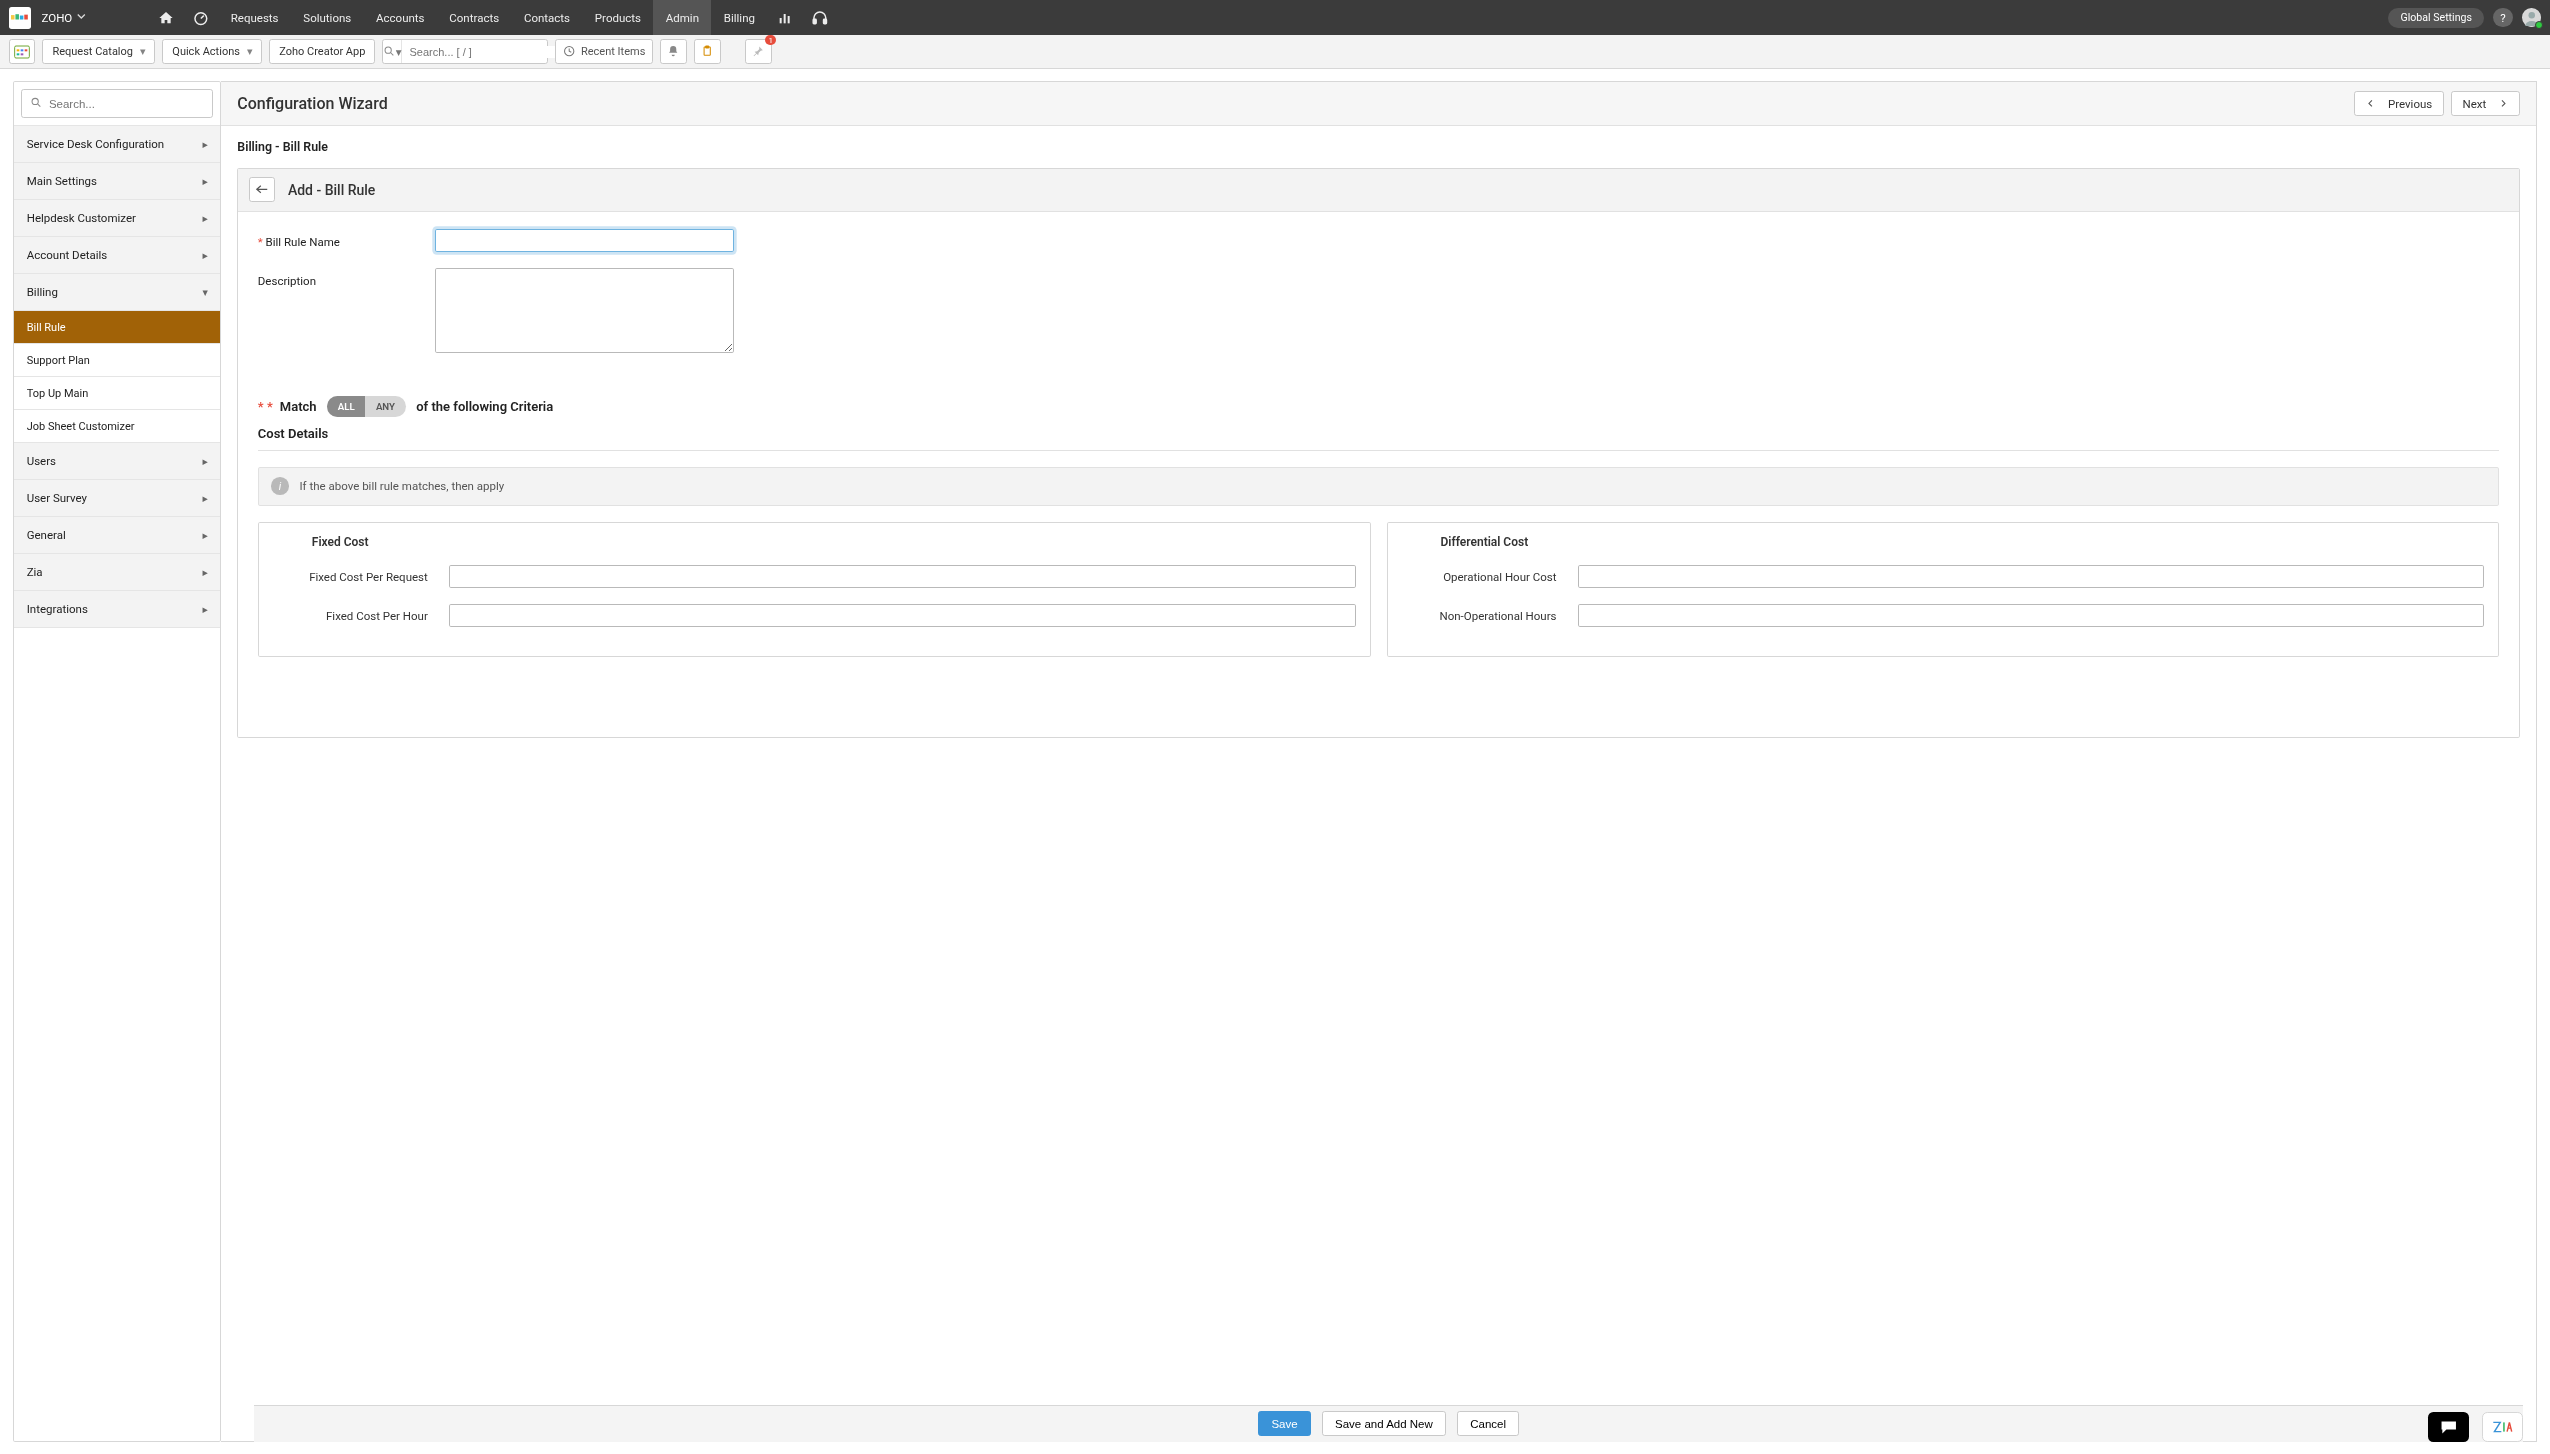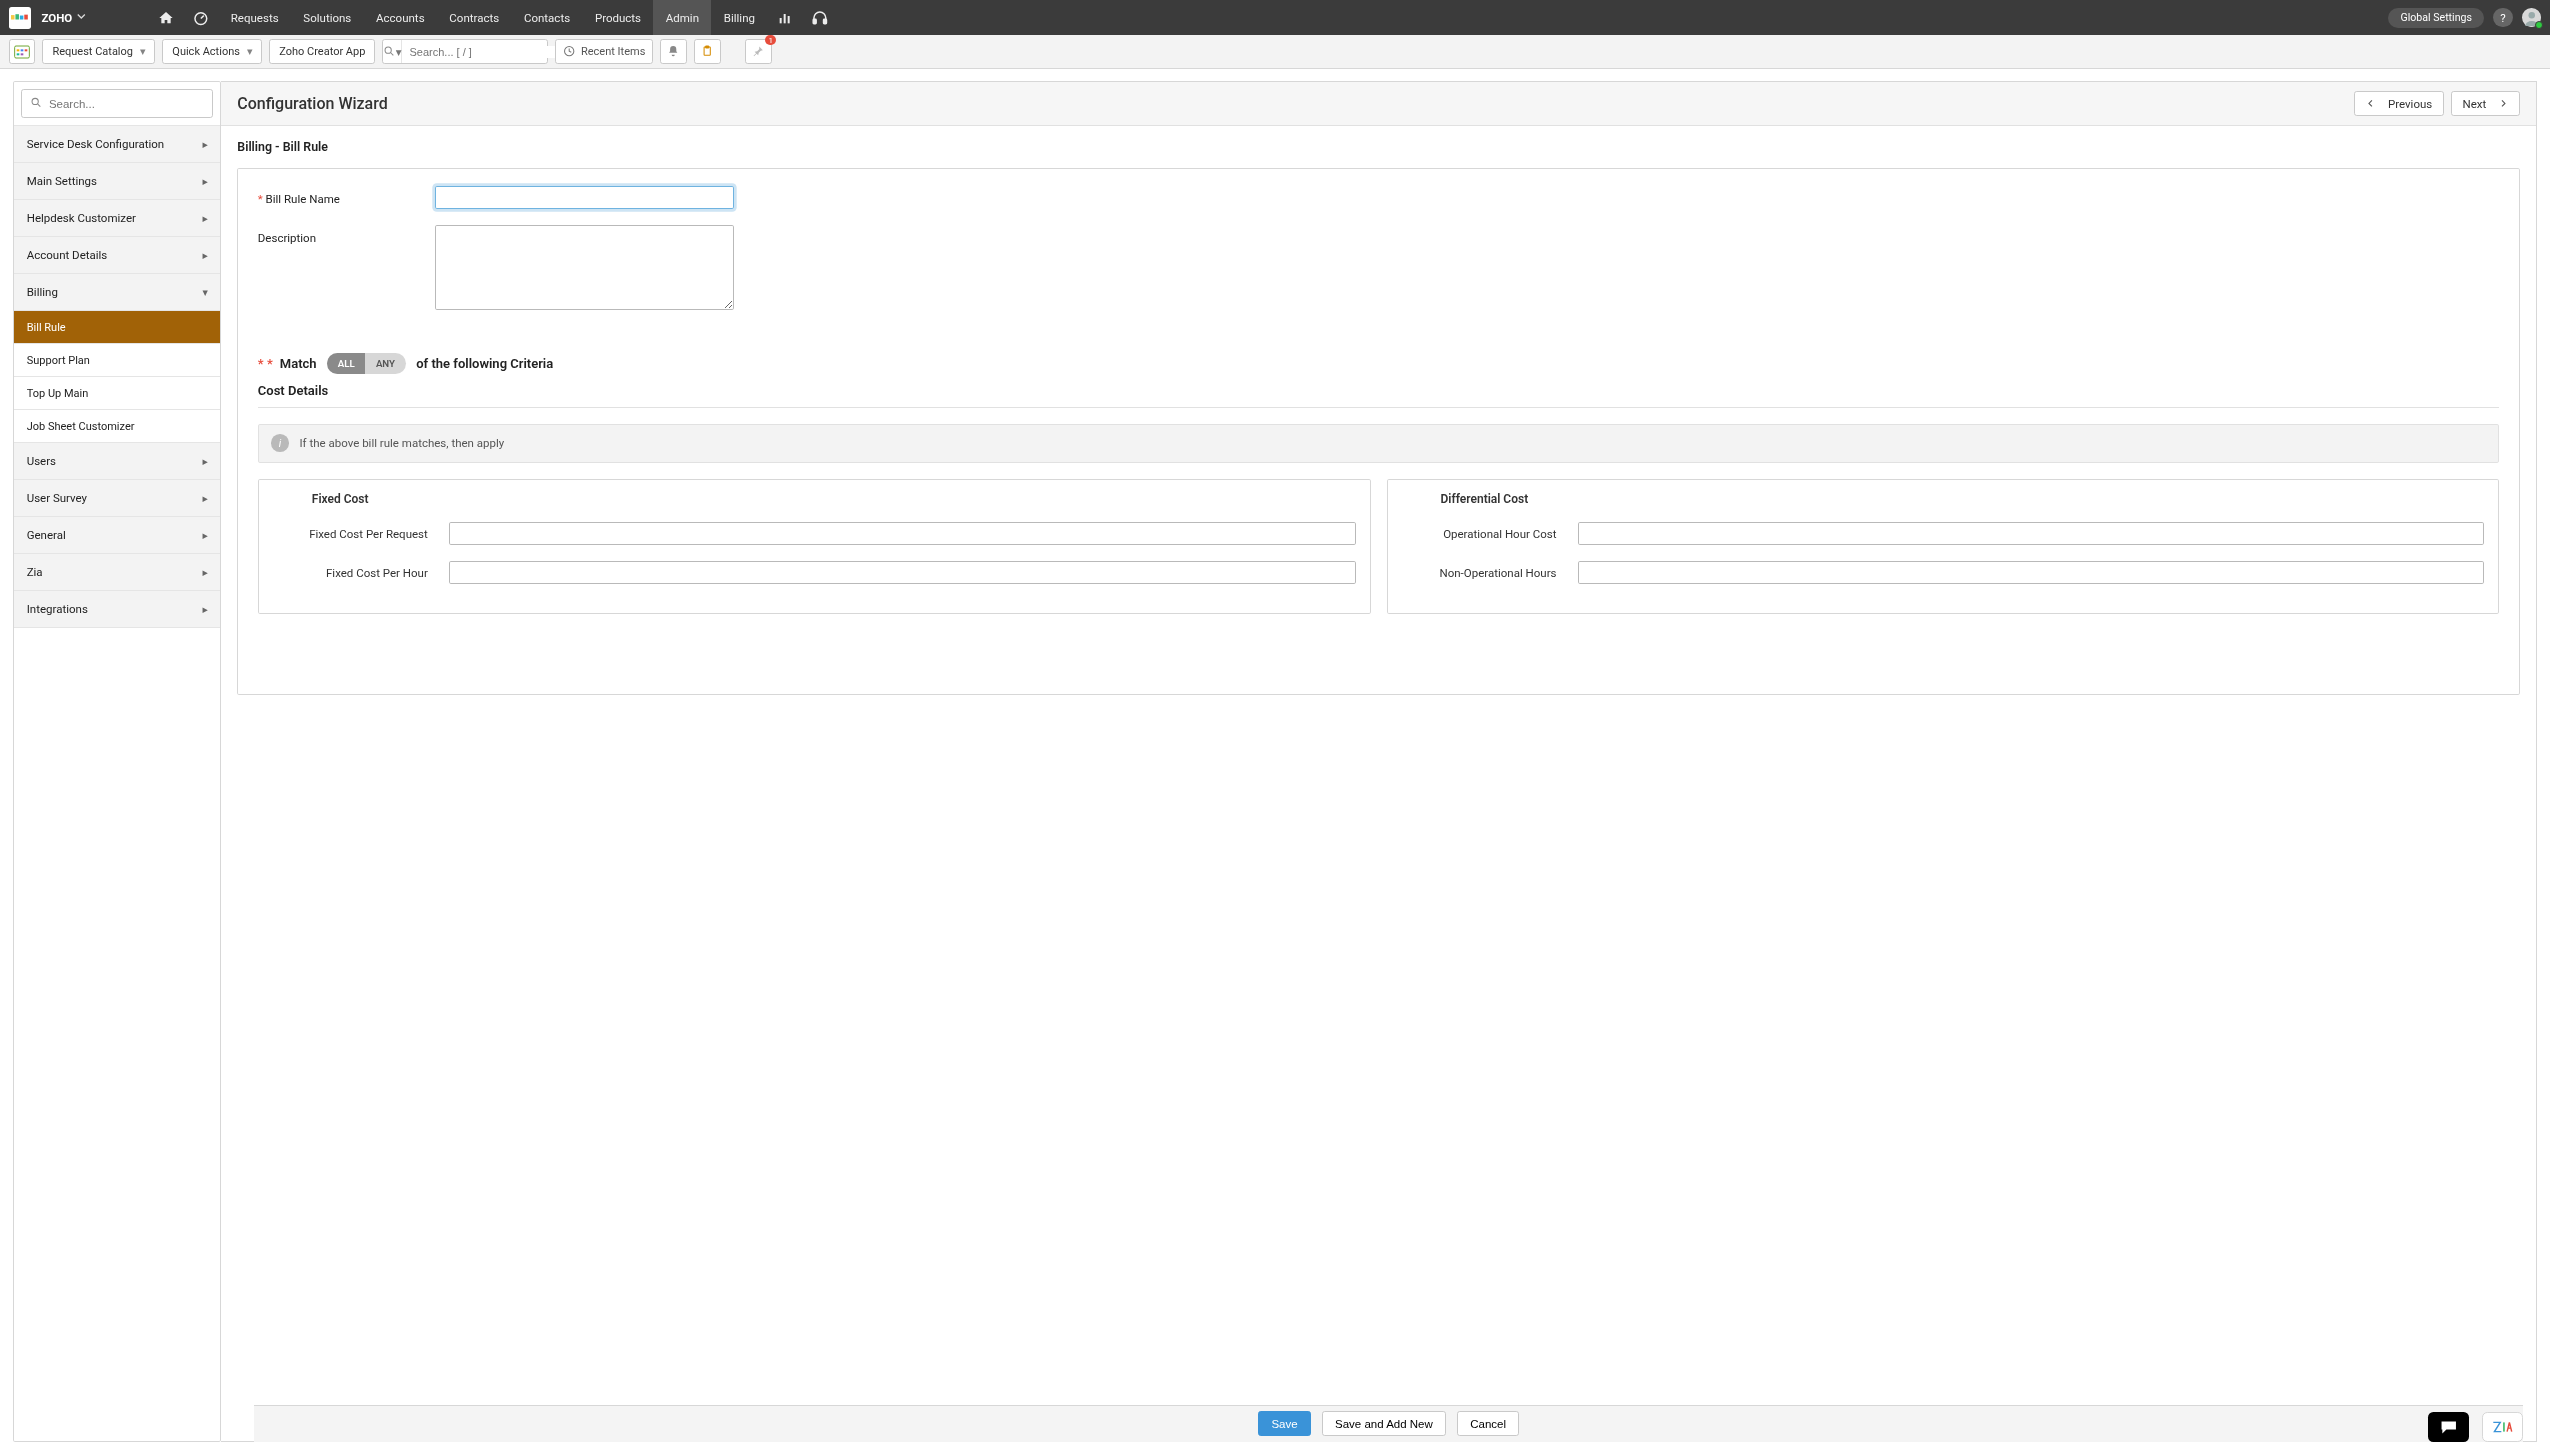--- a/index.html
+++ b/index.html
@@ -3,21 +3,21 @@
 <meta charset="utf-8">
 <style>
   * { box-sizing: border-box; margin: 0; padding: 0; }
   html, body { width: 100%; height: 100%; font-family: -apple-system, Segoe UI, Roboto, Arial, sans-serif; font-size: 11.5px; color: #333; background: #fff; }
   body { overflow: hidden; }
 
   
   .topnav { height: 35px; background: #3b3b3b; display: flex; align-items: center; padding: 0 8.9px; color: #fff; }
   .brand-logo { width: 22px; height: 22px; border-radius: 2.7px; background: #fff; display: inline-flex; align-items: center; justify-content: center; margin-right: 10.6px; }
   .brand-logo svg { width: 17.7px; height: 10.6px;}
-  .brand-name { font-weight: 700; color: #fff; margin-right: 3.5px; }
+  .brand-name { font-weight: 400; color: #fff; margin-right: 3.5px; }
   .brand-caret { opacity: .8; }
   .nav-gap { width: 62px; }
   .nav-icon-btn { width: 35px; height: 35px; display:flex; align-items:center; justify-content:center; color:#ededed; }
   .nav-items { display:flex; height: 35px; }
   .nav-item { padding: 0 12.4px; height: 35px; display:flex; align-items:center; color:#ededed; cursor:pointer; }
   .nav-item.active { background:#555; }
   .nav-right { margin-left:auto; display:flex; align-items:center; gap:8.9px; }
   .global-settings { background:#555; color:#fff; border-radius:14px; padding:3.5px 12.4px; font-size:10.6px; cursor:pointer; }
   .circle-btn { width:19.5px; height:19.5px; border-radius:50%; background:#666; display:flex; align-items:center; justify-content:center; font-size:11.5px; color:#fff; cursor:pointer; }
   .avatar { width:19.5px; height:19.5px; border-radius:50%; background:#ddd; position:relative; }
@@ -320,20 +320,28 @@
               <path d="M4 2 L8 6 L4 10" stroke="#555" stroke-width="1.5" fill="none"></path>
             </svg>
         </div>
       </div>
     </div>
 
     <div class="main-scroll">
       <div class="crumb">Billing -  Bill Rule</div>
 
       <div class="panel">
+        <div class="panel-hdr">
+          <div class="back-btn">
+            <svg width="14" height="10.6" viewBox="0 0 24 16">
+                <path d="M10 2 L3 8 L10 14 M3 8 H21" stroke="#555" stroke-width="2" fill="none"></path>
+              </svg>
+          </div>
+          <span class="panel-title">Add - Bill Rule</span>
+        </div>
 
         <div class="form">
           <div class="frow">
             <div class="flabel required">Bill Rule Name</div>
             <input class="finput focused" style="">
           </div>
           <div class="frow">
             <div class="flabel">Description</div>
             <textarea class="ftextarea" style=""></textarea>
           </div>

